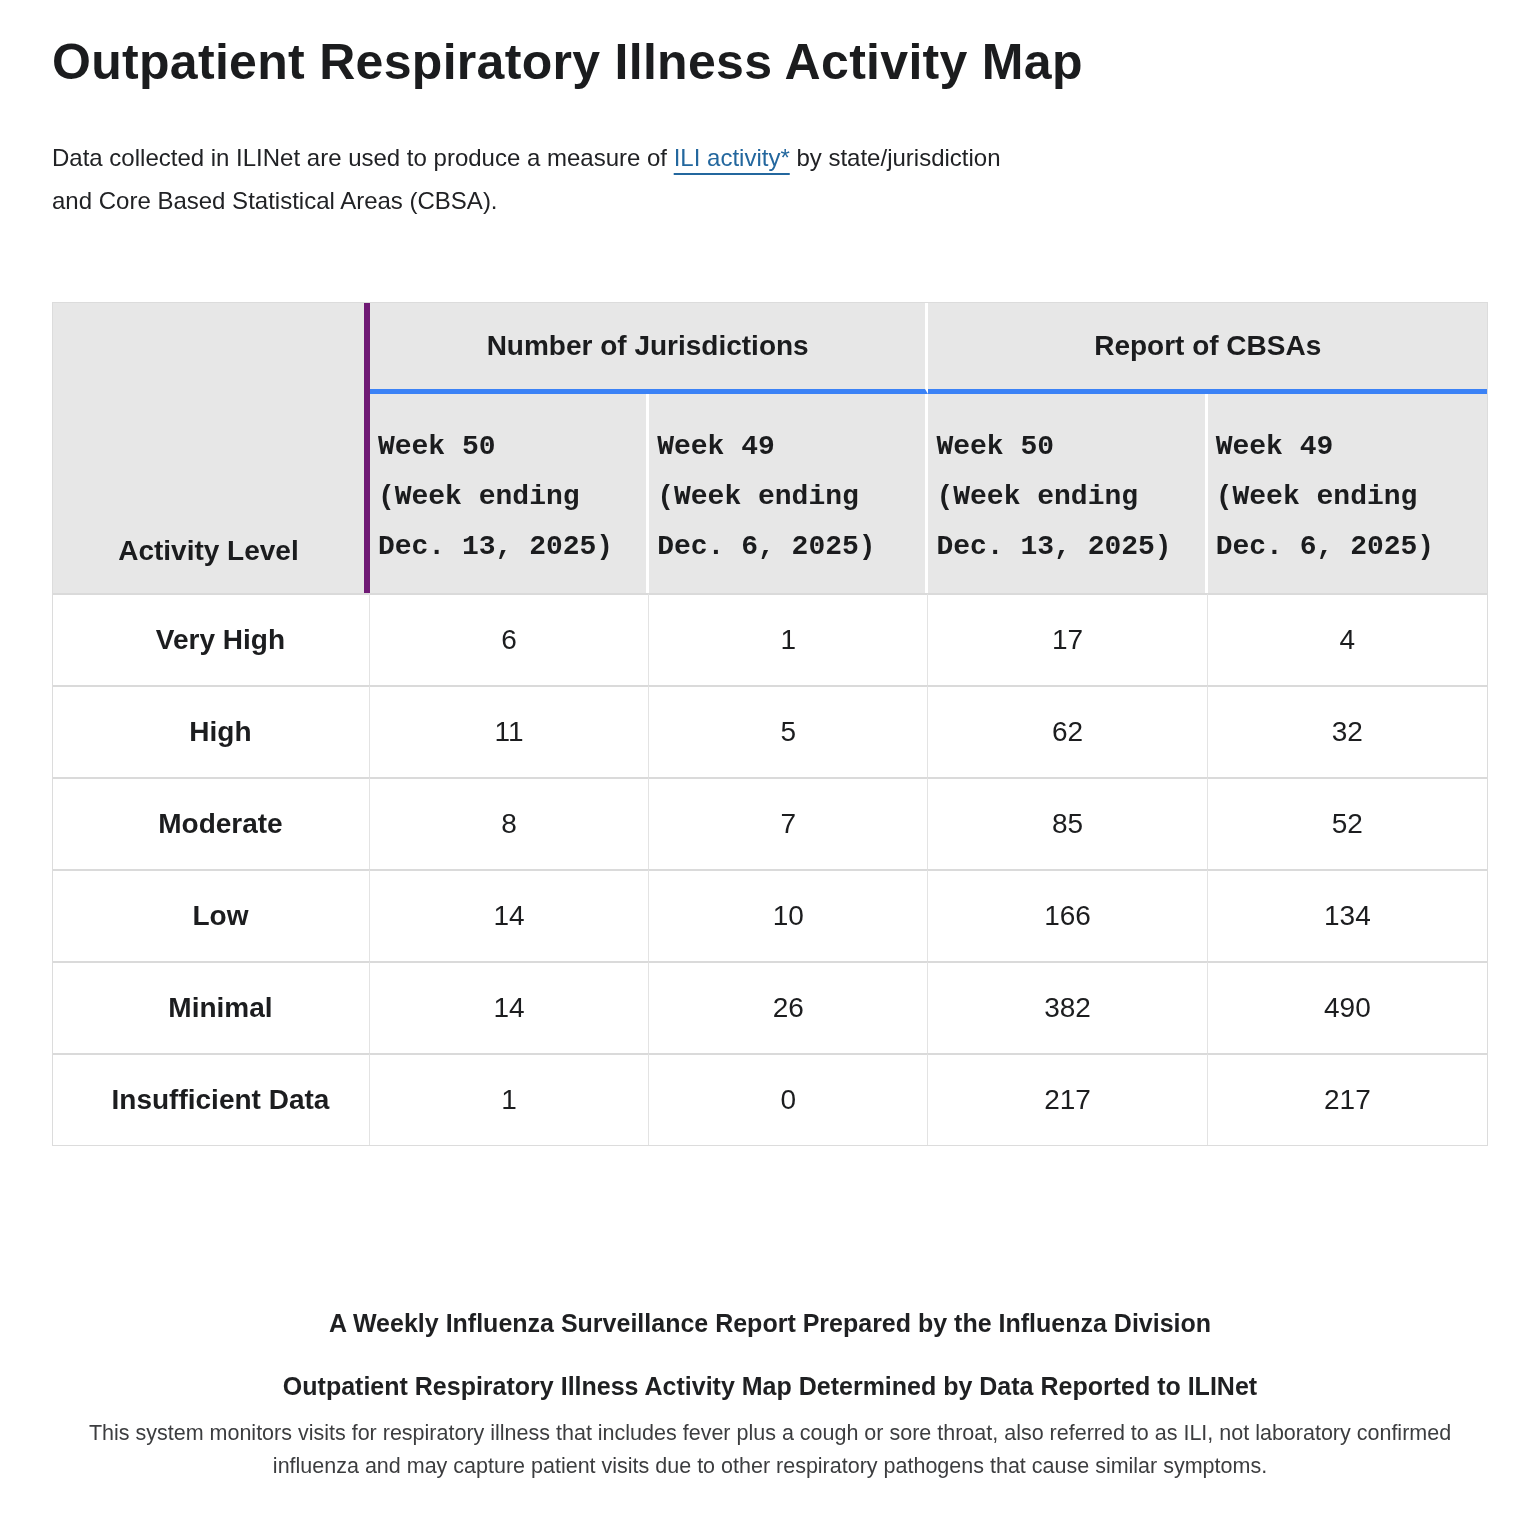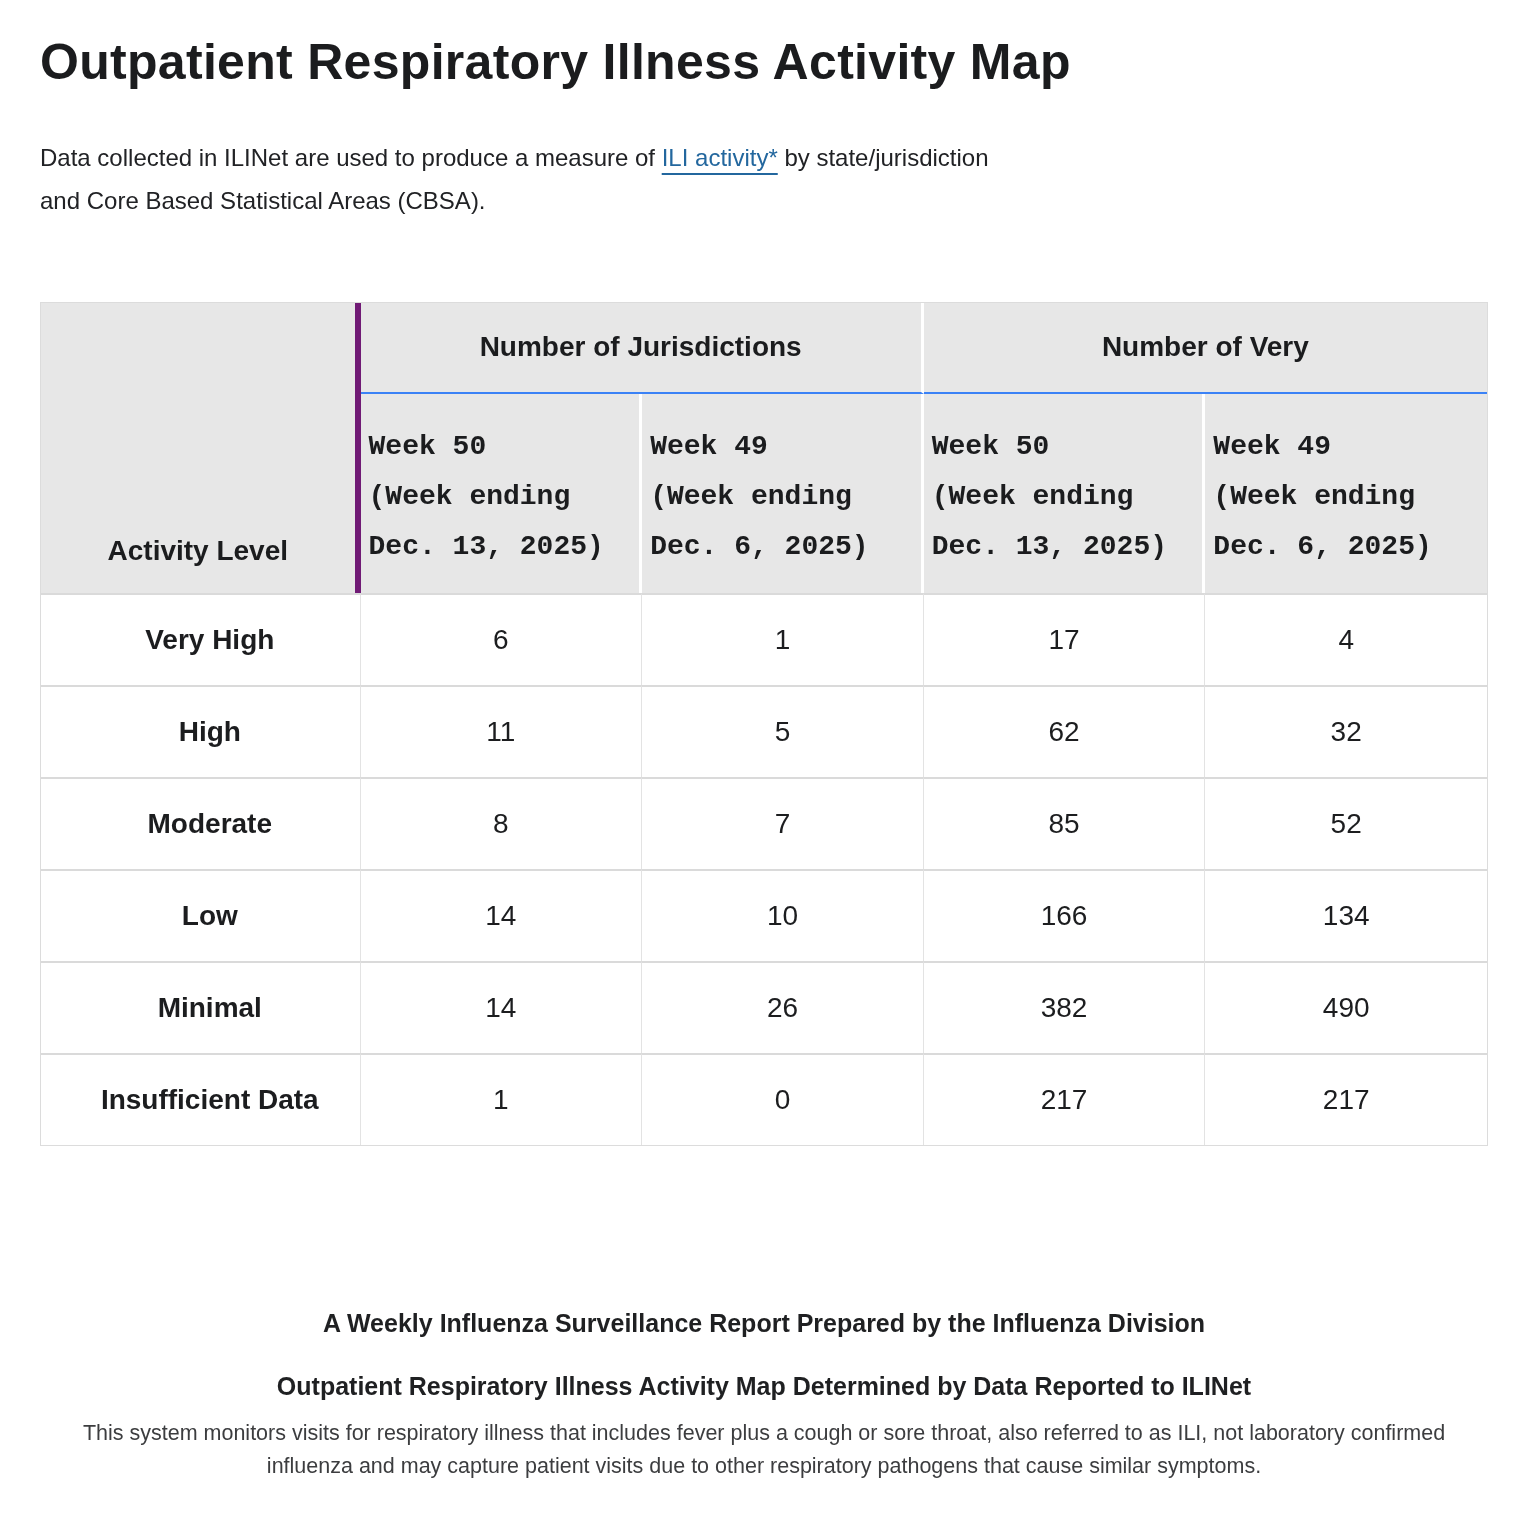--- a/index.html
+++ b/index.html
@@ -3,21 +3,21 @@
 <meta charset="utf-8">
 <style>
   * { box-sizing: border-box; }
   html, body { margin: 0; padding: 0; background: #ffffff; }
   body {
     width: 1540px;
     min-height: 1518px;
     font-family: "Liberation Sans", "DejaVu Sans", sans-serif;
     color: #1c1d1f;
   }
-  .page { padding: 34px 52px 20px 40px; }
+  .page { padding: 34px 52px 20px 52px; }
 
   h1.page-title {
     font-size: 50px;
     line-height: 1.15;
     font-weight: 600;
     letter-spacing: 0.3px;
     color: #1b1c1e;
     margin: 0 0 44px 0;
   }
 
@@ -55,21 +55,21 @@
   th.corner {
     vertical-align: bottom;
     text-align: center;
     padding: 0 10px 26px 10px;
     border-right: 6px solid #701a75;
   }
   th.group {
     height: 91px;
     vertical-align: middle;
     text-align: center;
-    border-bottom: 2px solid #3b82f6;
+    border-bottom: 5px solid #3b82f6;
     border-right: 3px solid #ffffff;
     padding: 10px;
   }
   th.group.group-last { border-right: none; }
   th.week {
     height: 199px;
     vertical-align: bottom;
     text-align: left;
     white-space: pre-line;
     line-height: 1.8;
@@ -134,21 +134,21 @@
       <col class="c-label">
       <col class="c-val">
       <col class="c-val">
       <col class="c-val">
       <col class="c-val">
     </colgroup>
     <thead>
       <tr>
         <th class="corner" rowspan="2">Activity Level</th>
         <th class="group" colspan="2">Number of Jurisdictions</th>
-        <th class="group group-last" colspan="2">Number of Very</th>
+        <th class="group group-last" colspan="2">Report of CBSAs</th>
       </tr>
       <tr>
         <th class="week">Week 50
 (Week ending
 Dec. 13, 2025)</th>
         <th class="week">Week 49
 (Week ending
 Dec. 6, 2025)</th>
         <th class="week">Week 50
 (Week ending

